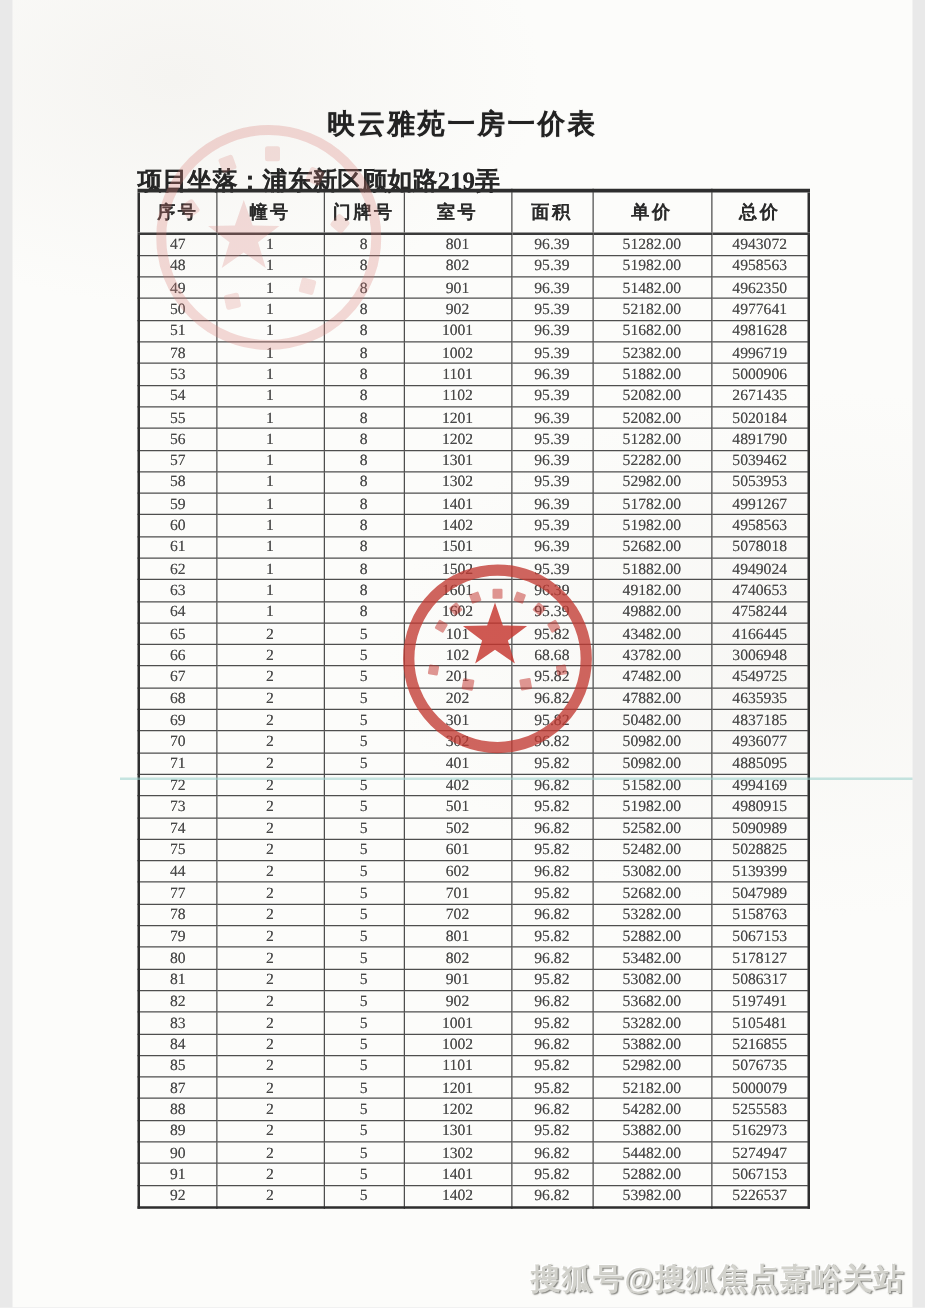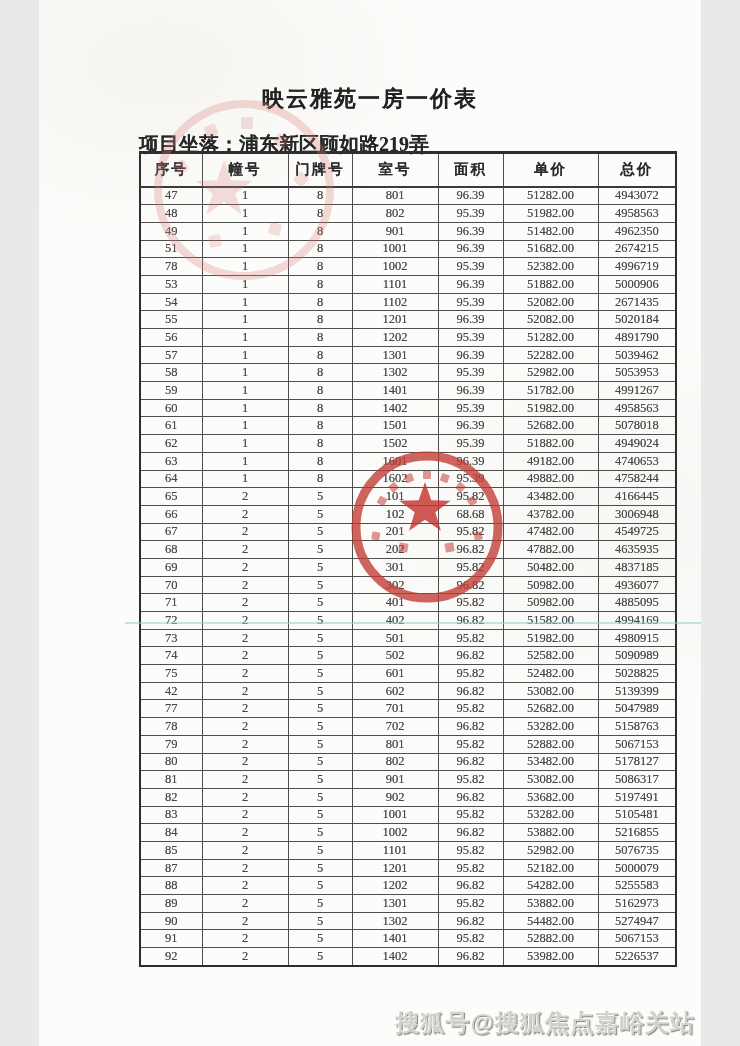--- a/index.html
+++ b/index.html
@@ -1,17 +1,17 @@
 <!DOCTYPE html>
 <html><head>
 <meta charset="utf-8">
 <style>
   html,body{margin:0;padding:0;background:#e9e9e9;}
   .page{
-    position:relative;width:662px;height:1046px;margin:0 auto;overflow:hidden;
+    position:relative;width:720px;height:1046px;margin:0 auto;overflow:hidden;
     background:#fcfcfa;
     background-image:
       radial-gradient(ellipse 420px 260px at 18% 6%, rgba(238,236,232,.5), transparent 70%),
       radial-gradient(ellipse 500px 300px at 90% 50%, rgba(244,243,240,.6), transparent 70%);
     font-family:"Liberation Serif","DejaVu Serif",serif;
     color:#2e2e2e;
   }
   .doc-title{
     position:absolute;top:84px;left:0;width:100%;
     text-align:center;font-size:22px;font-weight:700;letter-spacing:2px;color:#222;
@@ -112,27 +112,36 @@
         <tr>
           <td>49</td>
           <td>1</td>
           <td>8</td>
           <td>901</td>
           <td>96.39</td>
           <td>51482.00</td>
           <td>4962350</td>
         </tr>
         <tr>
+          <td>50</td>
+          <td>1</td>
+          <td>8</td>
+          <td>902</td>
+          <td>95.39</td>
+          <td>52182.00</td>
+          <td>4977641</td>
+        </tr>
+        <tr>
           <td>51</td>
           <td>1</td>
           <td>8</td>
           <td>1001</td>
           <td>96.39</td>
           <td>51682.00</td>
-          <td>2674215</td>
+          <td>4981628</td>
         </tr>
         <tr>
           <td>78</td>
           <td>1</td>
           <td>8</td>
           <td>1002</td>
           <td>95.39</td>
           <td>52382.00</td>
           <td>4996719</td>
         </tr>
@@ -337,21 +346,21 @@
         <tr>
           <td>75</td>
           <td>2</td>
           <td>5</td>
           <td>601</td>
           <td>95.82</td>
           <td>52482.00</td>
           <td>5028825</td>
         </tr>
         <tr>
-          <td>42</td>
+          <td>44</td>
           <td>2</td>
           <td>5</td>
           <td>602</td>
           <td>96.82</td>
           <td>53082.00</td>
           <td>5139399</td>
         </tr>
         <tr>
           <td>77</td>
           <td>2</td>

